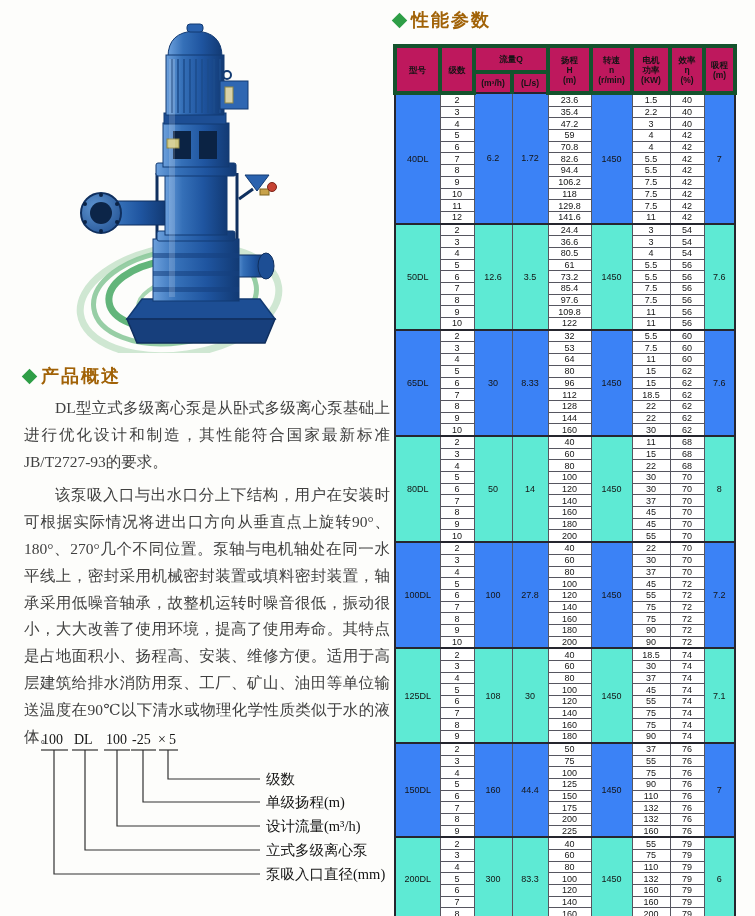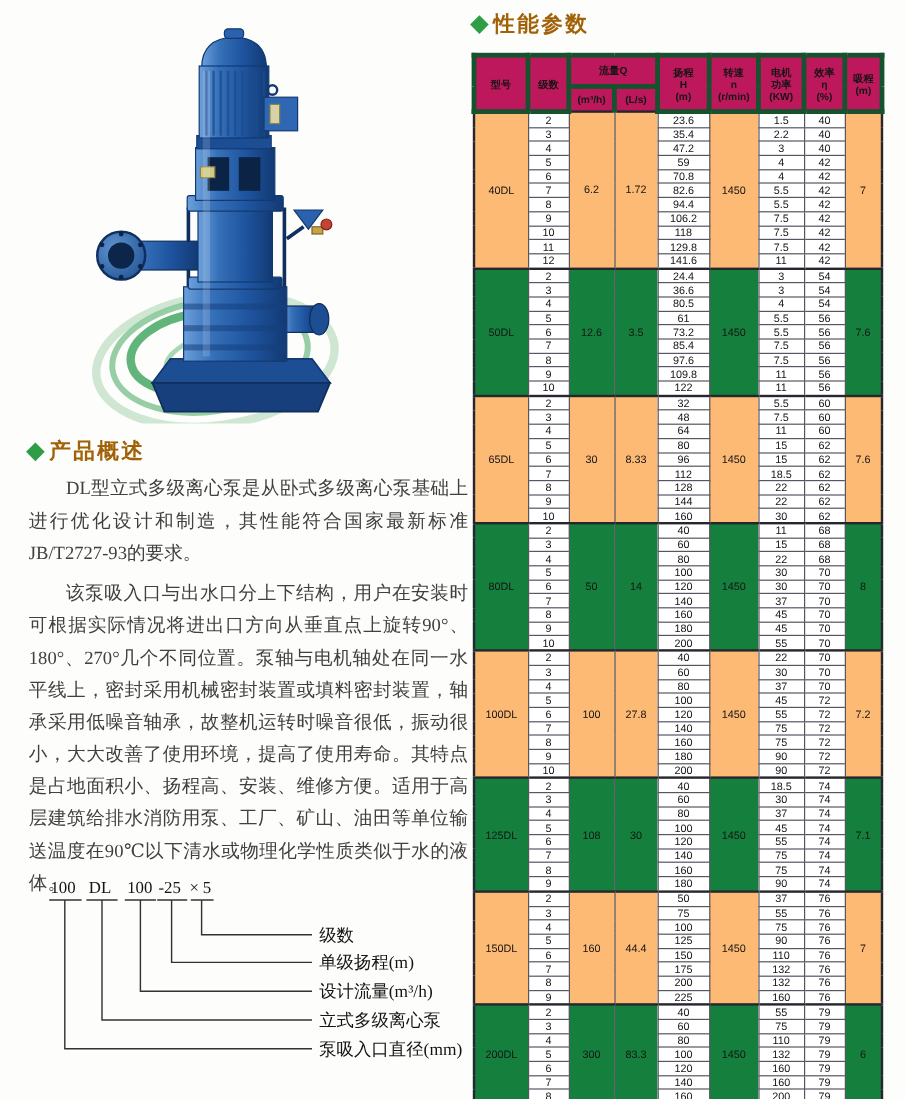--- a/index.html
+++ b/index.html
@@ -27,22 +27,22 @@
   .perf-table{position:absolute;left:393px;top:44px;border-collapse:collapse;table-layout:fixed;
               width:340px;border:2px solid #26262e;}
   .perf-table th{background:#be185d;font-size:8.5px;line-height:10px;font-weight:bold;
                  white-space:pre-line;padding:1px 0;border:4px solid #14532d;text-align:center;color:#141414;}
   .perf-table thead tr.hr1 th{height:20px;}
   .perf-table thead tr.hr2 th{height:16px;}
   .perf-table thead tr:last-child th{border-bottom:2px solid #26262e;}
   .perf-table td{font-size:9px;line-height:10px;height:10.7px;padding:0;text-align:center;
                  border:1px solid #565660;color:#141414;vertical-align:middle;}
   .perf-table td.val{background:#ffffff;}
-  tr.sec-white td.merged{background:#fdba74;}
-  tr.sec-cream td.merged{background:#15803d;}
+  tr.sec-white td.merged{background:#3b82f6;}
+  tr.sec-cream td.merged{background:#5eead4;}
   tr.sec-start td{border-top:2px solid #26262e;}
   td.model{font-weight:normal;}
 </style>
 </head>
 <body>
 
 <div class="page">
 
   <div class="pump-wrap">
     <svg width="330" height="350" viewBox="0 0 330 350">
@@ -341,21 +341,21 @@
           <td rowspan="9" class="merged">30</td>
           <td rowspan="9" class="merged">8.33</td>
           <td class="val">32</td>
           <td rowspan="9" class="merged">1450</td>
           <td class="val">5.5</td>
           <td class="val">60</td>
           <td rowspan="9" class="merged">7.6</td>
         </tr>
         <tr class="sec-white">
           <td class="val">3</td>
-          <td class="val">48</td>
+          <td class="val">53</td>
           <td class="val">7.5</td>
           <td class="val">60</td>
         </tr>
         <tr class="sec-white">
           <td class="val">4</td>
           <td class="val">64</td>
           <td class="val">11</td>
           <td class="val">60</td>
         </tr>
         <tr class="sec-white">

